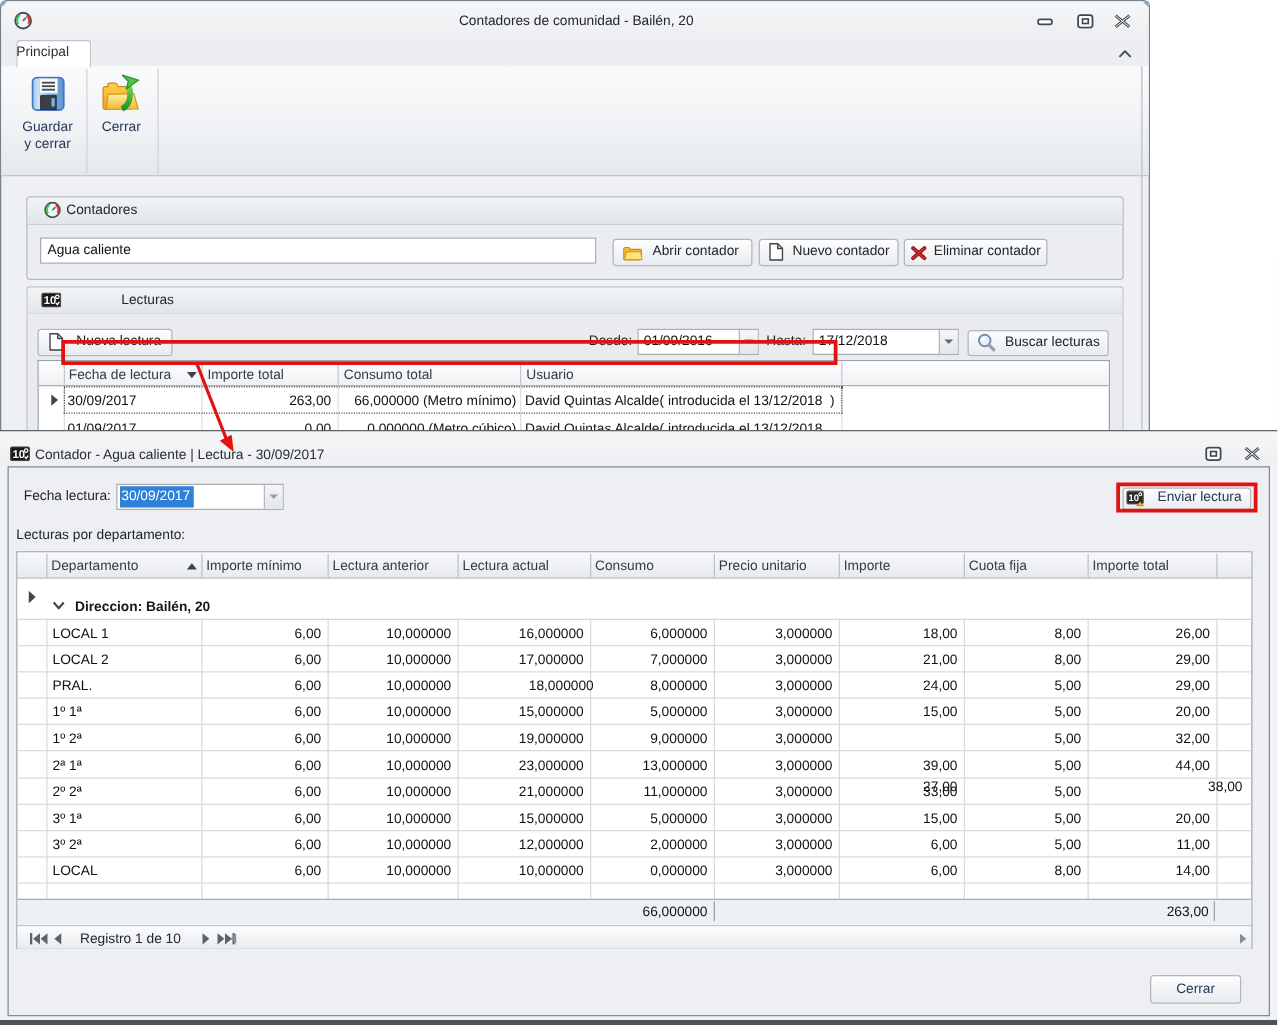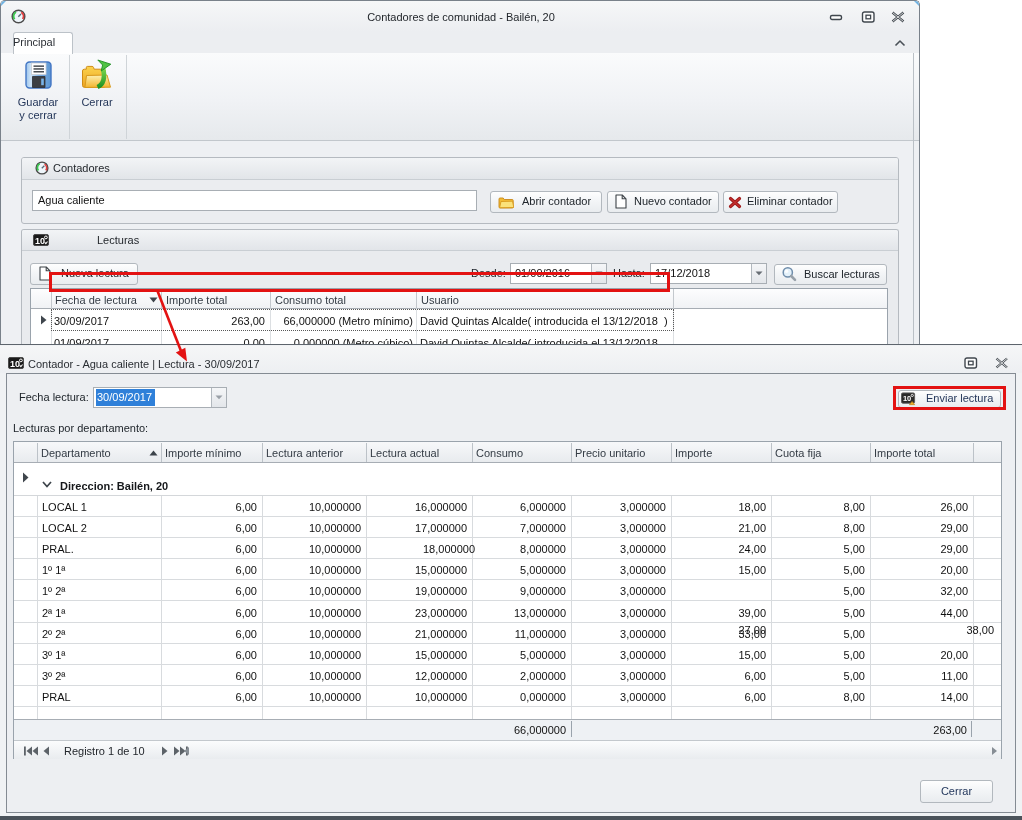--- a/index.html
+++ b/index.html
@@ -338,21 +338,21 @@
 <div class="txt" style="left:28px;top:228.09999999999997px;color:#111;">3º 2ª</div>
 <div class="txt r" style="left:149px;top:228.09999999999997px;width:94px;color:#111;">6,00</div>
 <div class="txt r" style="left:250px;top:228.09999999999997px;width:97px;color:#111;">10,000000</div>
 <div class="txt r" style="left:354px;top:228.09999999999997px;width:99px;color:#111;">12,000000</div>
 <div class="txt r" style="left:460px;top:228.09999999999997px;width:92px;color:#111;">2,000000</div>
 <div class="txt r" style="left:559px;top:228.09999999999997px;width:93px;color:#111;">3,000000</div>
 <div class="txt r" style="left:659px;top:228.09999999999997px;width:93px;color:#111;">6,00</div>
 <div class="txt r" style="left:759px;top:228.09999999999997px;width:92px;color:#111;">5,00</div>
 <div class="txt r" style="left:858px;top:228.09999999999997px;width:96px;color:#111;">11,00</div>
 <div class="abs" style="left:0;top:244.29999999999995px;width:987px;height:21.2px;border-bottom:1px solid #d8dbde;"></div>
-<div class="txt" style="left:28px;top:249.29999999999995px;color:#111;">PRAL</div>
+<div class="txt" style="left:28px;top:249.29999999999995px;color:#111;">LOCAL</div>
 <div class="txt r" style="left:149px;top:249.29999999999995px;width:94px;color:#111;">6,00</div>
 <div class="txt r" style="left:250px;top:249.29999999999995px;width:97px;color:#111;">10,000000</div>
 <div class="txt r" style="left:354px;top:249.29999999999995px;width:99px;color:#111;">10,000000</div>
 <div class="txt r" style="left:460px;top:249.29999999999995px;width:92px;color:#111;">0,000000</div>
 <div class="txt r" style="left:559px;top:249.29999999999995px;width:93px;color:#111;">3,000000</div>
 <div class="txt r" style="left:659px;top:249.29999999999995px;width:93px;color:#111;">6,00</div>
 <div class="txt r" style="left:759px;top:249.29999999999995px;width:92px;color:#111;">8,00</div>
 <div class="txt r" style="left:858px;top:249.29999999999995px;width:96px;color:#111;">14,00</div>
 <div class="abs" style="left:0;top:276.5px;width:987px;height:21px;background:#eef1f4;border-top:1px solid #a7adb4;"></div>
 <div class="txt r" style="left:460px;top:282px;width:92px;color:#111;">66,000000</div>

